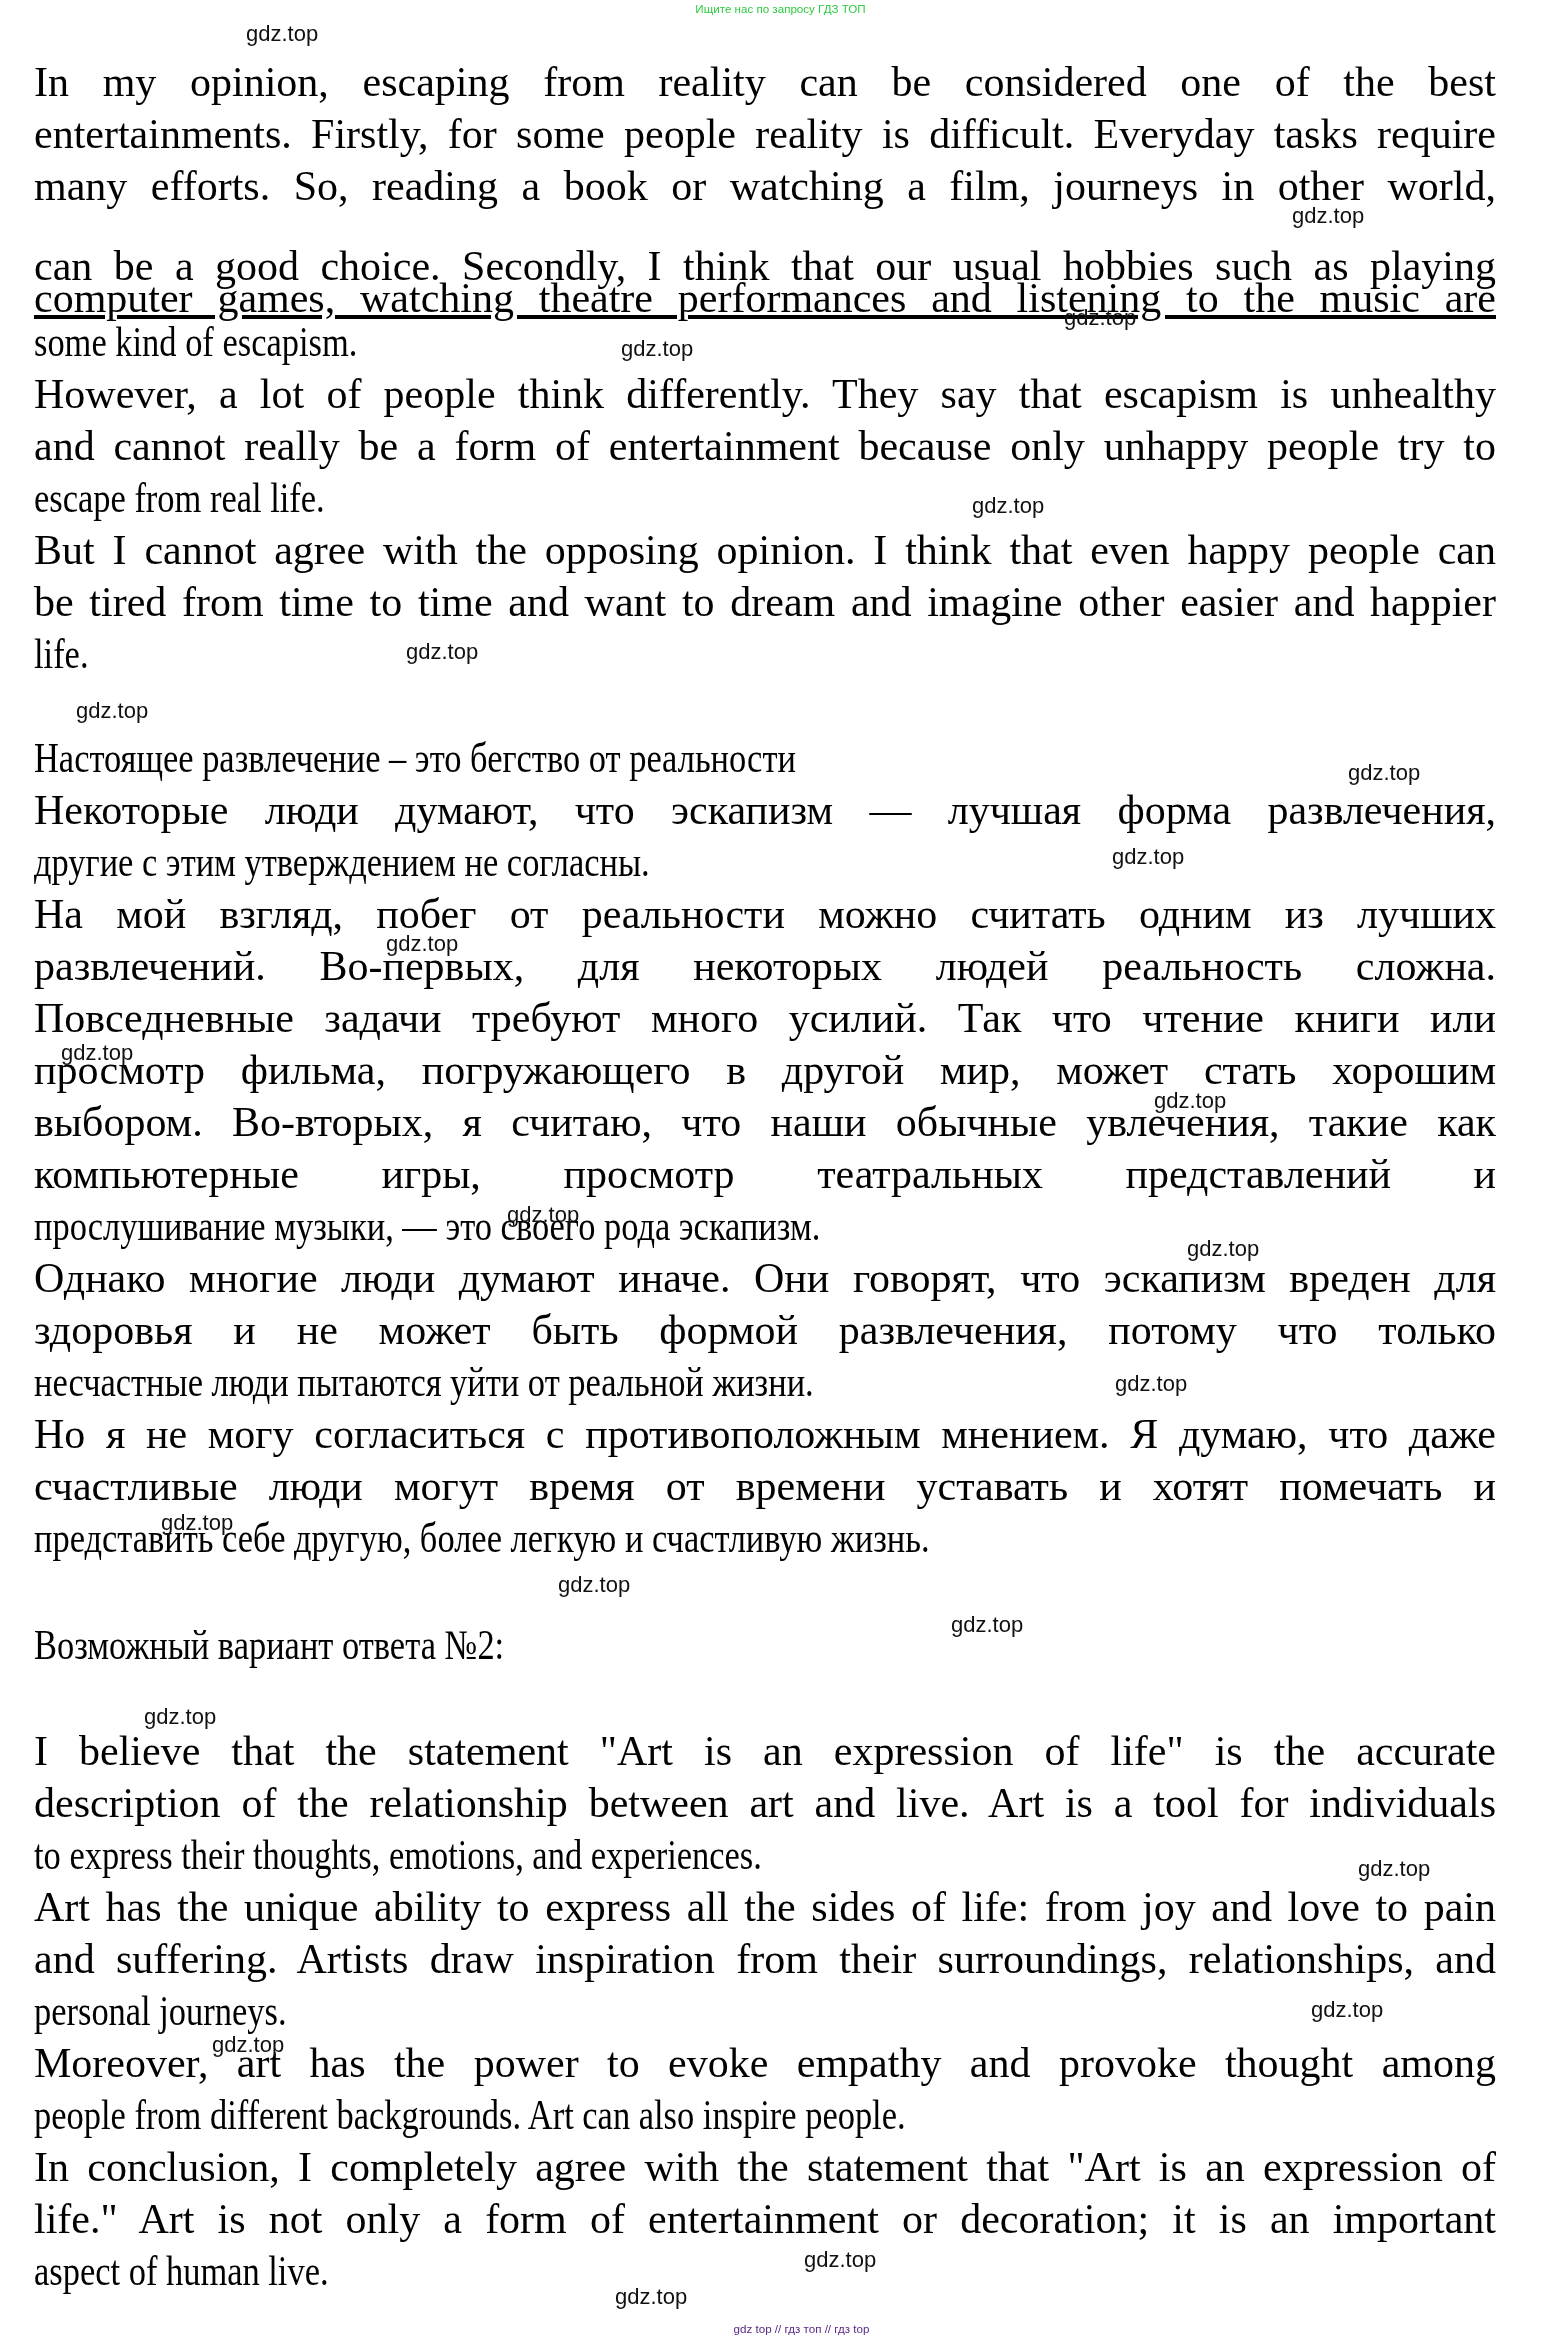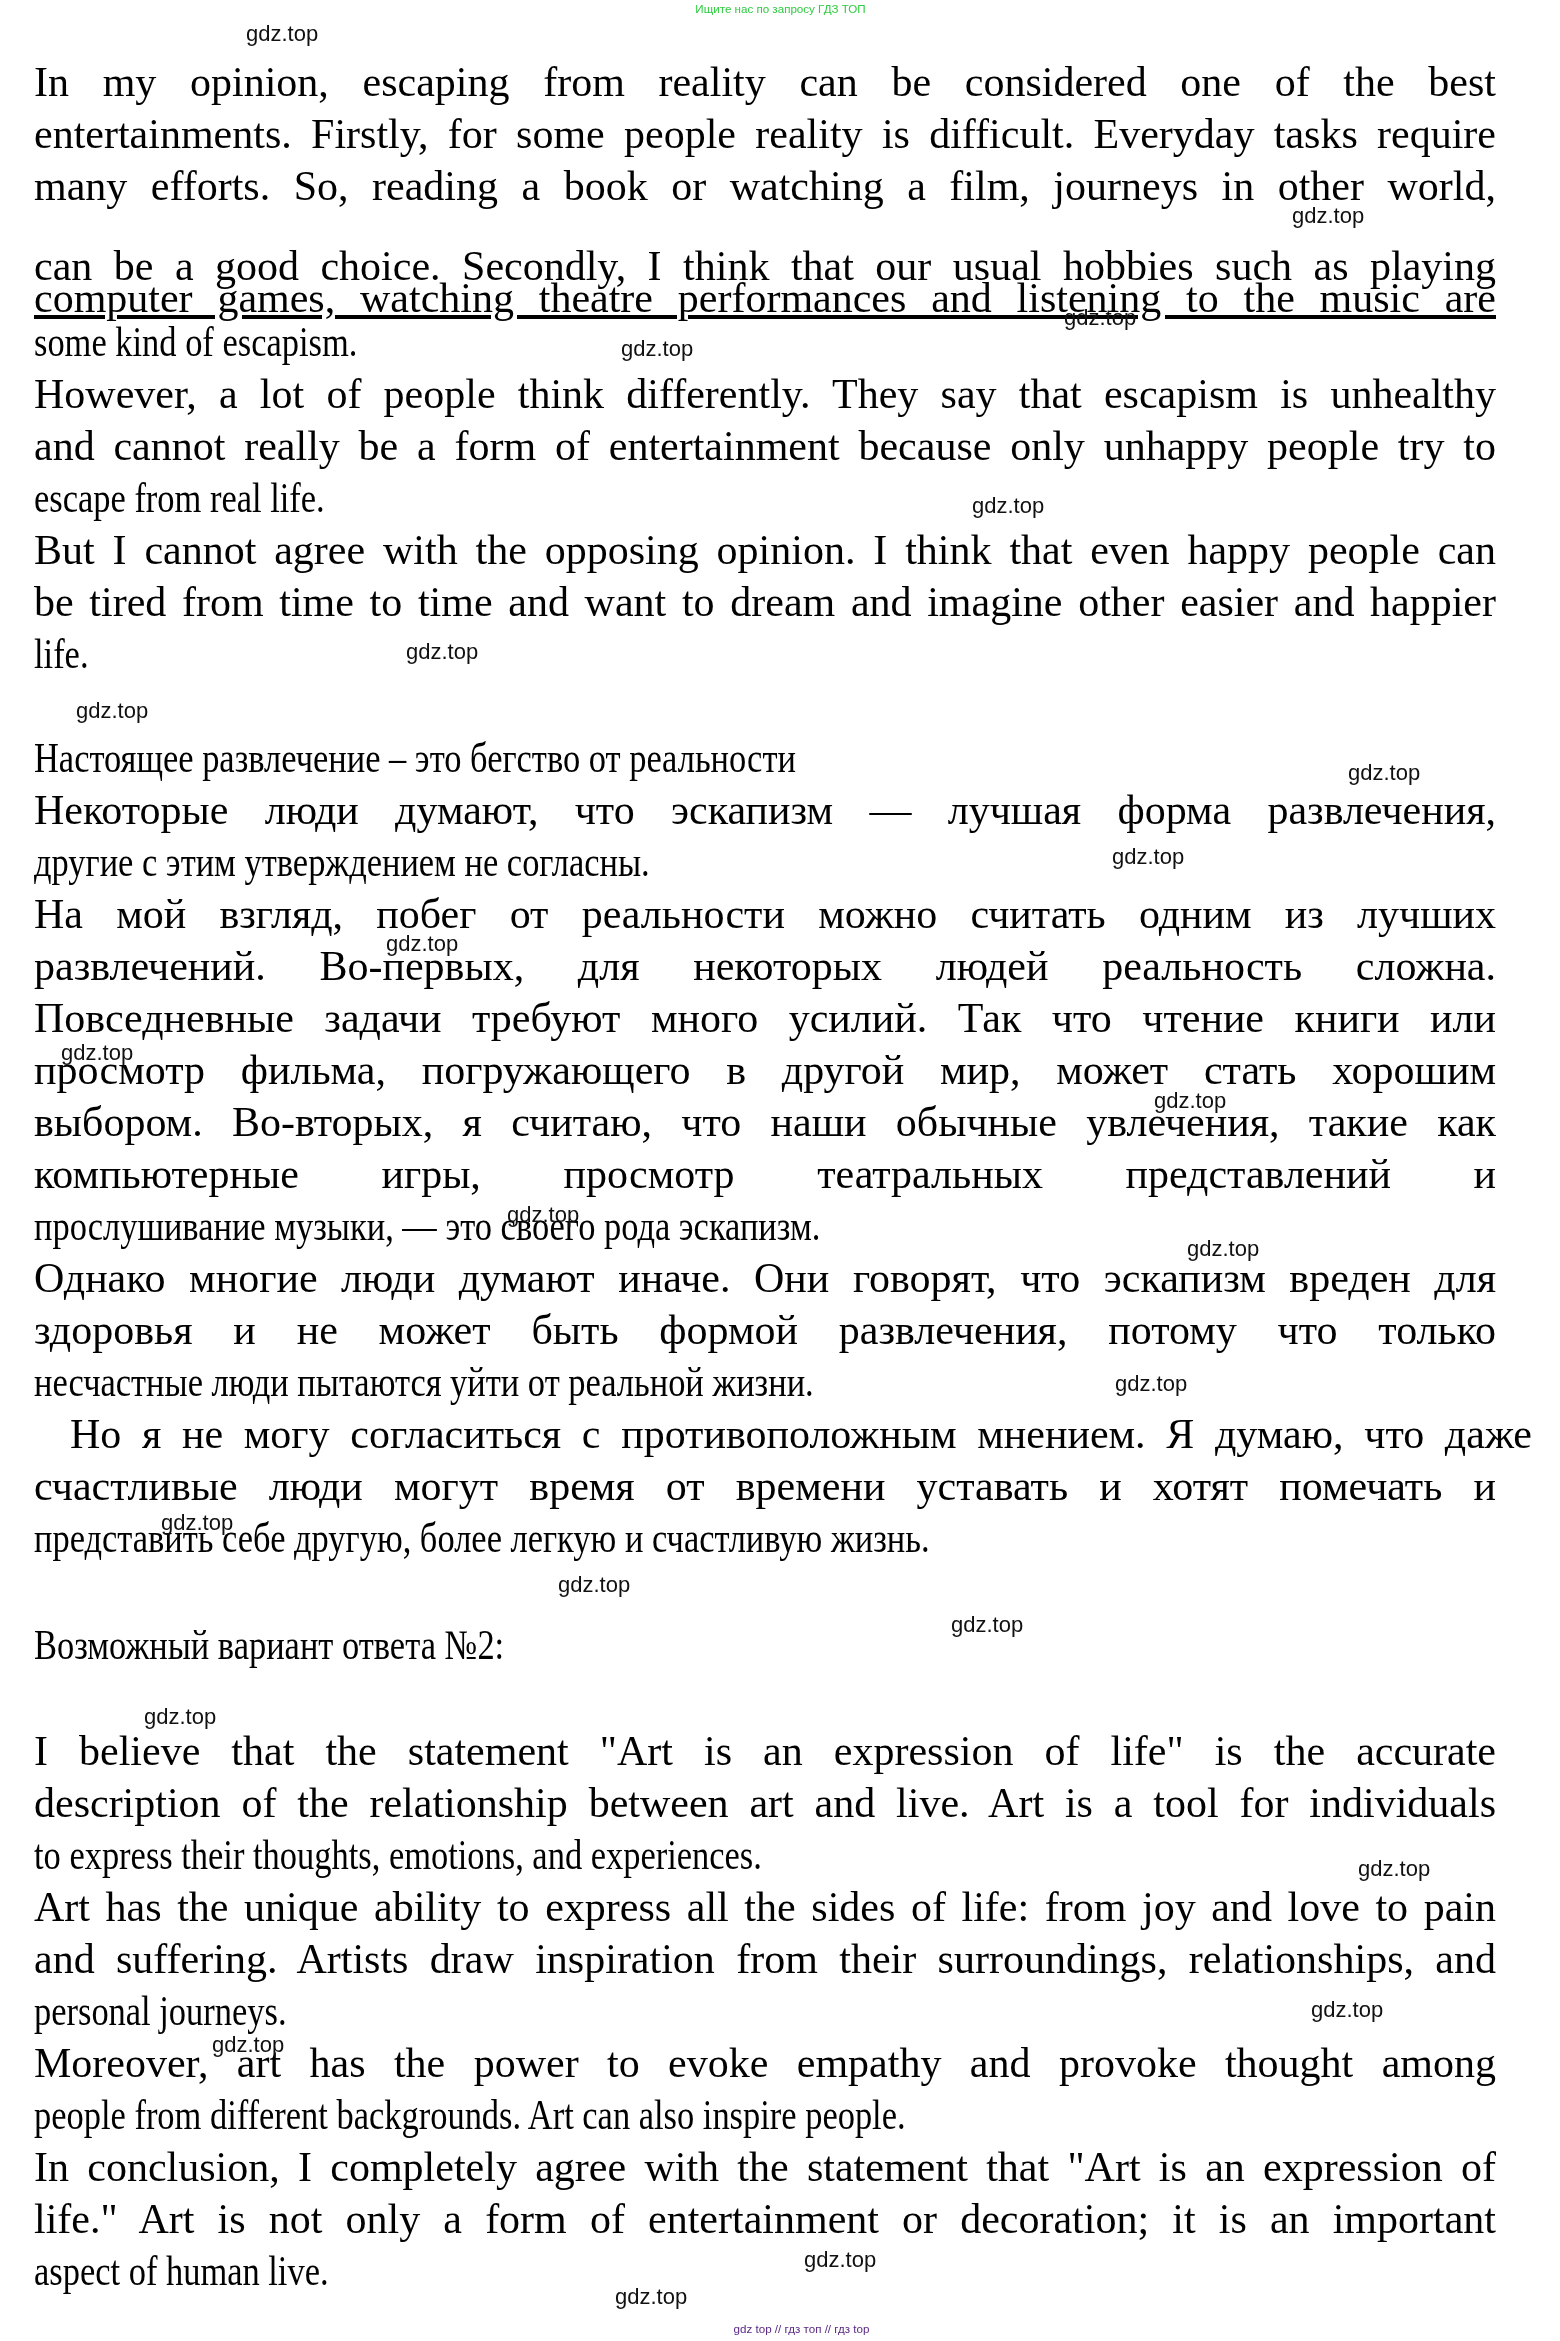--- a/index.html
+++ b/index.html
@@ -51,21 +51,21 @@
   <div class="line" style="top: 888px; white-space: nowrap; width: 1462px;">На мой взгляд, побег от реальности можно считать одним из лучших</div>
   <div class="line" style="top: 940px; white-space: nowrap; width: 1462px;">развлечений. Во-первых, для некоторых людей реальность сложна.</div>
   <div class="line" style="top: 992px; white-space: nowrap; width: 1462px;">Повседневные задачи требуют много усилий. Так что чтение книги или</div>
   <div class="line" style="top: 1044px; white-space: nowrap; width: 1462px;">просмотр фильма, погружающего в другой мир, может стать хорошим</div>
   <div class="line" style="top: 1096px; white-space: nowrap; width: 1462px;">выбором. Во-вторых, я считаю, что наши обычные увлечения, такие как</div>
   <div class="line" style="top: 1148px; white-space: nowrap; width: 1462px;">компьютерные игры, просмотр театральных представлений и</div>
   <div class="line last" style="top: 1200px; white-space: nowrap; transform-origin: left top; transform: scaleX(0.82);">прослушивание музыки, — это своего рода эскапизм.</div>
   <div class="line" style="top: 1252px; white-space: nowrap; width: 1462px;">Однако многие люди думают иначе. Они говорят, что эскапизм вреден для</div>
   <div class="line" style="top: 1304px; white-space: nowrap; width: 1462px;">здоровья и не может быть формой развлечения, потому что только</div>
   <div class="line last" style="top: 1356px; white-space: nowrap; transform-origin: left top; transform: scaleX(0.82);">несчастные люди пытаются уйти от реальной жизни.</div>
-  <div class="line" style="top: 1408px; white-space: nowrap; width: 1462px; margin-left: 36px;">Но я не могу согласиться с противоположным мнением. Я думаю, что даже</div>
+  <div class="line" style="top: 1408px; white-space: nowrap; width: 1462px;">Но я не могу согласиться с противоположным мнением. Я думаю, что даже</div>
   <div class="line" style="top: 1460px; white-space: nowrap; width: 1462px;">счастливые люди могут время от времени уставать и хотят помечать и</div>
   <div class="line last" style="top: 1512px; white-space: nowrap; transform-origin: left top; transform: scaleX(0.82);">представить себе другую, более легкую и счастливую жизнь.</div>
 
   <div class="line last" style="top: 1619px; white-space: nowrap; transform-origin: left top; transform: scaleX(0.82);">Возможный вариант ответа №2:</div>
   <div class="line" style="top: 1725px; white-space: nowrap; width: 1462px;">I believe that the statement "Art is an expression of life" is the accurate</div>
   <div class="line" style="top: 1777px; white-space: nowrap; width: 1462px;">description of the relationship between art and live. Art is a tool for individuals</div>
   <div class="line last" style="top: 1829px; white-space: nowrap; transform-origin: left top; transform: scaleX(0.82);">to express their thoughts, emotions, and experiences.</div>
   <div class="line" style="top: 1881px; white-space: nowrap; width: 1462px;">Art has the unique ability to express all the sides of life: from joy and love to pain</div>
   <div class="line" style="top: 1933px; white-space: nowrap; width: 1462px;">and suffering. Artists draw inspiration from their surroundings, relationships, and</div>
   <div class="line last" style="top: 1985px; white-space: nowrap; transform-origin: left top; transform: scaleX(0.82);">personal journeys.</div>

